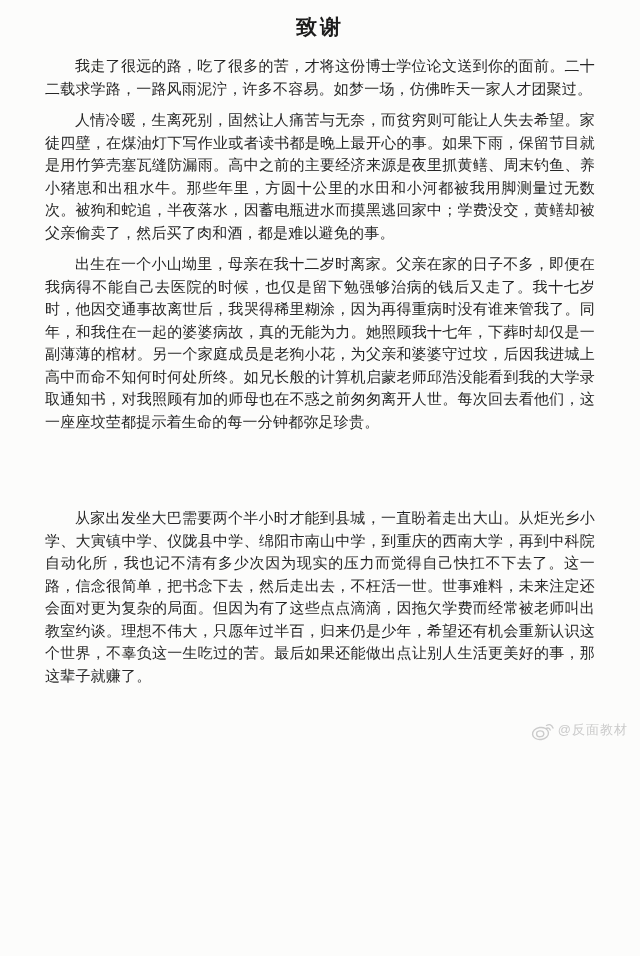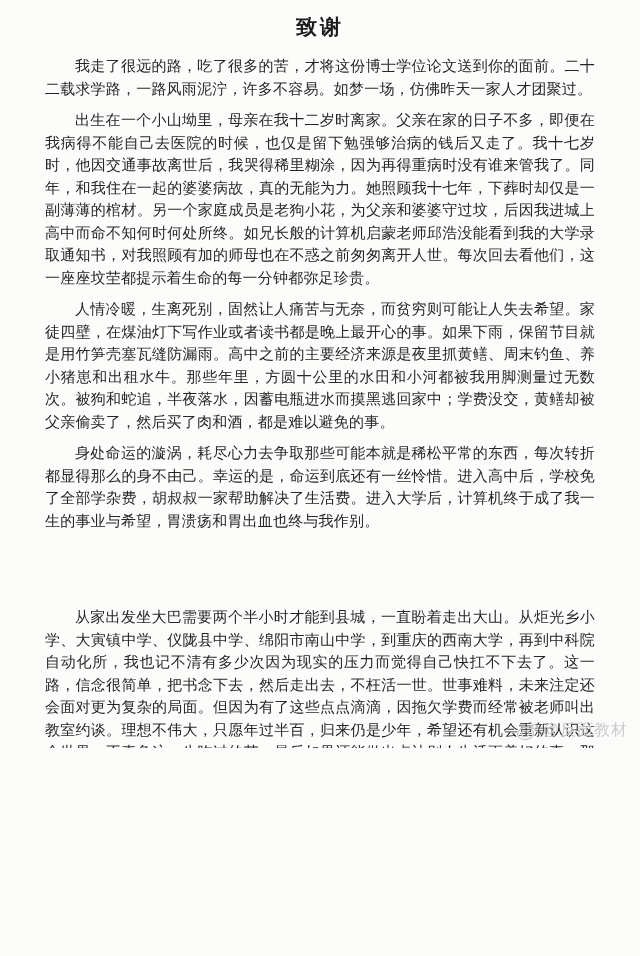--- a/index.html
+++ b/index.html
@@ -37,39 +37,38 @@
     height: 65px;
   }
   .watermark {
     position: absolute;
     right: 12px;
     bottom: 7px;
     display: flex;
     align-items: center;
     gap: 3px;
     color: #cbcbcb;
-    font-size: 16px;
+    font-size: 13px;
     letter-spacing: 1px;
     font-family: "Liberation Sans", sans-serif;
   }
   .watermark svg {
     display: block;
   }
 </style>
 </head>
 <body>
 
 <div class="page">
 
   <h1 class="title">致谢</h1>
 
   <p class="para">我走了很远的路，吃了很多的苦，才将这份博士学位论文送到你的面前。二十二载求学路，一路风雨泥泞，许多不容易。如梦一场，仿佛昨天一家人才团聚过。</p>
+  <p class="para">人情冷暖，生离死别，固然让人痛苦与无奈，而贫穷则可能让人失去希望。家徒四壁，在煤油灯下写作业或者读书都是晚上最开心的事。如果下雨，保留节目就是用竹笋壳塞瓦缝防漏雨。高中之前的主要经济来源是夜里抓黄鳝、周末钓鱼、养小猪崽和出租水牛。那些年里，方圆十公里的水田和小河都被我用脚测量过无数次。被狗和蛇追，半夜落水，因蓄电瓶进水而摸黑逃回家中；学费没交，黄鳝却被父亲偷卖了，然后买了肉和酒，都是难以避免的事。</p>
   <p class="para">出生在一个小山坳里，母亲在我十二岁时离家。父亲在家的日子不多，即便在我病得不能自己去医院的时候，也仅是留下勉强够治病的钱后又走了。我十七岁时，他因交通事故离世后，我哭得稀里糊涂，因为再得重病时没有谁来管我了。同年，和我住在一起的婆婆病故，真的无能为力。她照顾我十七年，下葬时却仅是一副薄薄的棺材。另一个家庭成员是老狗小花，为父亲和婆婆守过坟，后因我进城上高中而命不知何时何处所终。如兄长般的计算机启蒙老师邱浩没能看到我的大学录取通知书，对我照顾有加的师母也在不惑之前匆匆离开人世。每次回去看他们，这一座座坟茔都提示着生命的每一分钟都弥足珍贵。</p>
-  <p class="para">人情冷暖，生离死别，固然让人痛苦与无奈，而贫穷则可能让人失去希望。家徒四壁，在煤油灯下写作业或者读书都是晚上最开心的事。如果下雨，保留节目就是用竹笋壳塞瓦缝防漏雨。高中之前的主要经济来源是夜里抓黄鳝、周末钓鱼、养小猪崽和出租水牛。那些年里，方圆十公里的水田和小河都被我用脚测量过无数次。被狗和蛇追，半夜落水，因蓄电瓶进水而摸黑逃回家中；学费没交，黄鳝却被父亲偷卖了，然后买了肉和酒，都是难以避免的事。</p>
-  <p class="para">身处命运的漩涡，耗尽心力去争取那些可能本就是稀松平常的东西，每次转折都显得那么的身不由己。幸运的是，命运到底还有一丝怜惜。进入高中后，学校免了全部学杂费，胡叔叔一家帮助解决了生活费。进入大学后，计算机终于成了我一生的事业与希望，胃溃疡和胃出血也终与我作别。</p>
 
   <div class="page-break"></div>
 
   <p class="para">从家出发坐大巴需要两个半小时才能到县城，一直盼着走出大山。从炬光乡小学、大寅镇中学、仪陇县中学、绵阳市南山中学，到重庆的西南大学，再到中科院自动化所，我也记不清有多少次因为现实的压力而觉得自己快扛不下去了。这一路，信念很简单，把书念下去，然后走出去，不枉活一世。世事难料，未来注定还会面对更为复杂的局面。但因为有了这些点点滴滴，因拖欠学费而经常被老师叫出教室约谈。理想不伟大，只愿年过半百，归来仍是少年，希望还有机会重新认识这个世界，不辜负这一生吃过的苦。最后如果还能做出点让别人生活更美好的事，那这辈子就赚了。</p>
 
   <div class="watermark">
     <span>
       <svg width="24" height="22" viewBox="0 0 24 22" fill="none" stroke="#cbcbcb" stroke-width="1.4" stroke-linecap="round">
         <ellipse cx="9.5" cy="14.5" rx="8" ry="6" transform="rotate(-8 9.5 14.5)"></ellipse>
         <ellipse cx="9.2" cy="14.8" rx="3.6" ry="2.9" transform="rotate(-8 9.2 14.8)"></ellipse>

